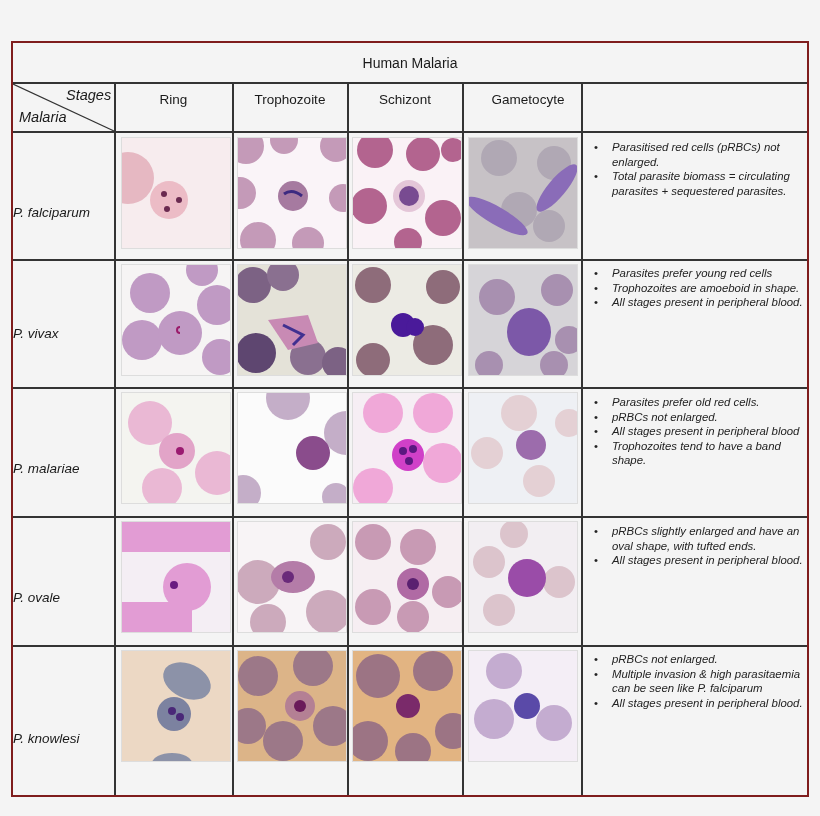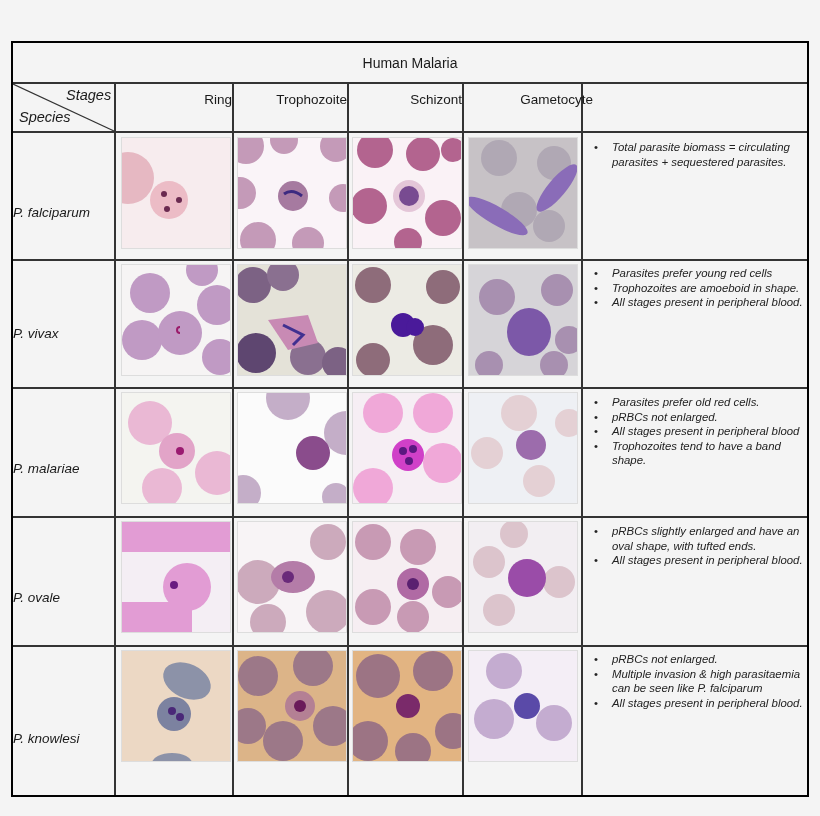--- a/index.html
+++ b/index.html
@@ -3,31 +3,31 @@
 <meta charset="utf-8">
 <style>
   html, body { margin: 0; padding: 0; }
   body {
     width: 820px; height: 816px; background: #f4f4f4;
     position: relative; overflow: hidden;
     font-family: "Liberation Sans", sans-serif; color: #1a1a1a;
   }
   .tbl {
     position: absolute; left: 11px; top: 41px; width: 798px; height: 756px;
-    border: 2px solid #000000; box-sizing: border-box; background: #f4f4f4;
+    border: 2px solid #7f1d1d; box-sizing: border-box; background: #f4f4f4;
   }
   .hline { position: absolute; left: 0; right: 0; height: 0; border-top: 2px solid #333; }
   .vline { position: absolute; width: 0; border-left: 2px solid #333; }
   .title {
     position: absolute; left: 0; right: 0; top: 0; height: 40px;
     display: flex; align-items: center; justify-content: center;
     font-size: 14px;
   }
   .stage {
-    position: absolute; top: 49px; text-align: right; font-size: 13.5px;
+    position: absolute; top: 49px; text-align: center; font-size: 13.5px;
   }
   .corner-stages { position: absolute; left: 53px; top: 44px; font-size: 14.5px; font-style: italic; }
   .corner-species { position: absolute; left: 6px; top: 66px; font-size: 14.5px; font-style: italic; }
   .species {
     position: absolute; left: 0; width: 103px; display: flex; align-items: center;
     font-size: 13.5px; font-style: italic; box-sizing: border-box; margin-top: 16px;
   }
   .cell-img {
     position: absolute; width: 110px; height: 112px; overflow: hidden;
     border: 1px solid #ddd; box-sizing: border-box;
@@ -57,21 +57,21 @@
   <div class="vline" style="left:334px;top:39px;bottom:0"></div>
   <div class="vline" style="left:449px;top:39px;bottom:0"></div>
   <div class="vline" style="left:568px;top:39px;bottom:0"></div>
 
   <div class="title">Human Malaria</div>
 
   <svg style="position:absolute;left:0;top:40px" width="102" height="49">
     <line x1="0" y1="1" x2="101" y2="48" stroke="#333" stroke-width="1.3"></line>
   </svg>
   <span class="corner-stages">Stages</span>
-  <span class="corner-species">Species</span>
+  <span class="corner-species">Malaria</span>
 
   <div class="stage" style="left:102px;width:117px">Ring</div>
   <div class="stage" style="left:220px;width:114px">Trophozoite</div>
   <div class="stage" style="left:335px;width:114px">Schizont</div>
   <div class="stage" style="left:450px;width:130px">Gametocyte</div>
 
   <div class="species" style="top:90px;height:126px">P. falciparum</div>
   <div class="cell-img" style="left:108px;top:94px;background:#f7ecee">
     <svg width="110" height="112">
         <circle cx="6" cy="40" r="26" fill="#e6b8c2"></circle>
@@ -111,20 +111,21 @@
         <circle cx="30" cy="20" r="18" fill="#b0a8b4"></circle>
         <circle cx="85" cy="25" r="17" fill="#b0a8b4"></circle>
         <circle cx="50" cy="72" r="18" fill="#b0a8b4"></circle>
         <circle cx="80" cy="88" r="16" fill="#b0a8b4"></circle>
         <ellipse cx="28" cy="78" rx="35" ry="9" transform="rotate(30 28 78)" fill="#8a6cb8"></ellipse>
         <ellipse cx="88" cy="50" rx="30" ry="9" transform="rotate(-50 88 50)" fill="#8a6cb8"></ellipse>
       </svg>
   </div>
   <div class="notes" style="top:97px">
     <ul>
+      <li>Parasitised red cells (pRBCs) not enlarged.</li>
       <li>Total parasite biomass   = circulating parasites + sequestered parasites.</li>
     </ul>
   </div>
 
   <div class="species" style="top:218px;height:112px">P. vivax</div>
   <div class="cell-img" style="left:108px;top:221px;background:#f6f4f4">
     <svg width="110" height="112">
         <circle cx="28" cy="28" r="20" fill="#c09ac4"></circle>
         <circle cx="20" cy="75" r="20" fill="#c09ac4"></circle>
         <circle cx="58" cy="68" r="22" fill="#c09ac4"></circle>

